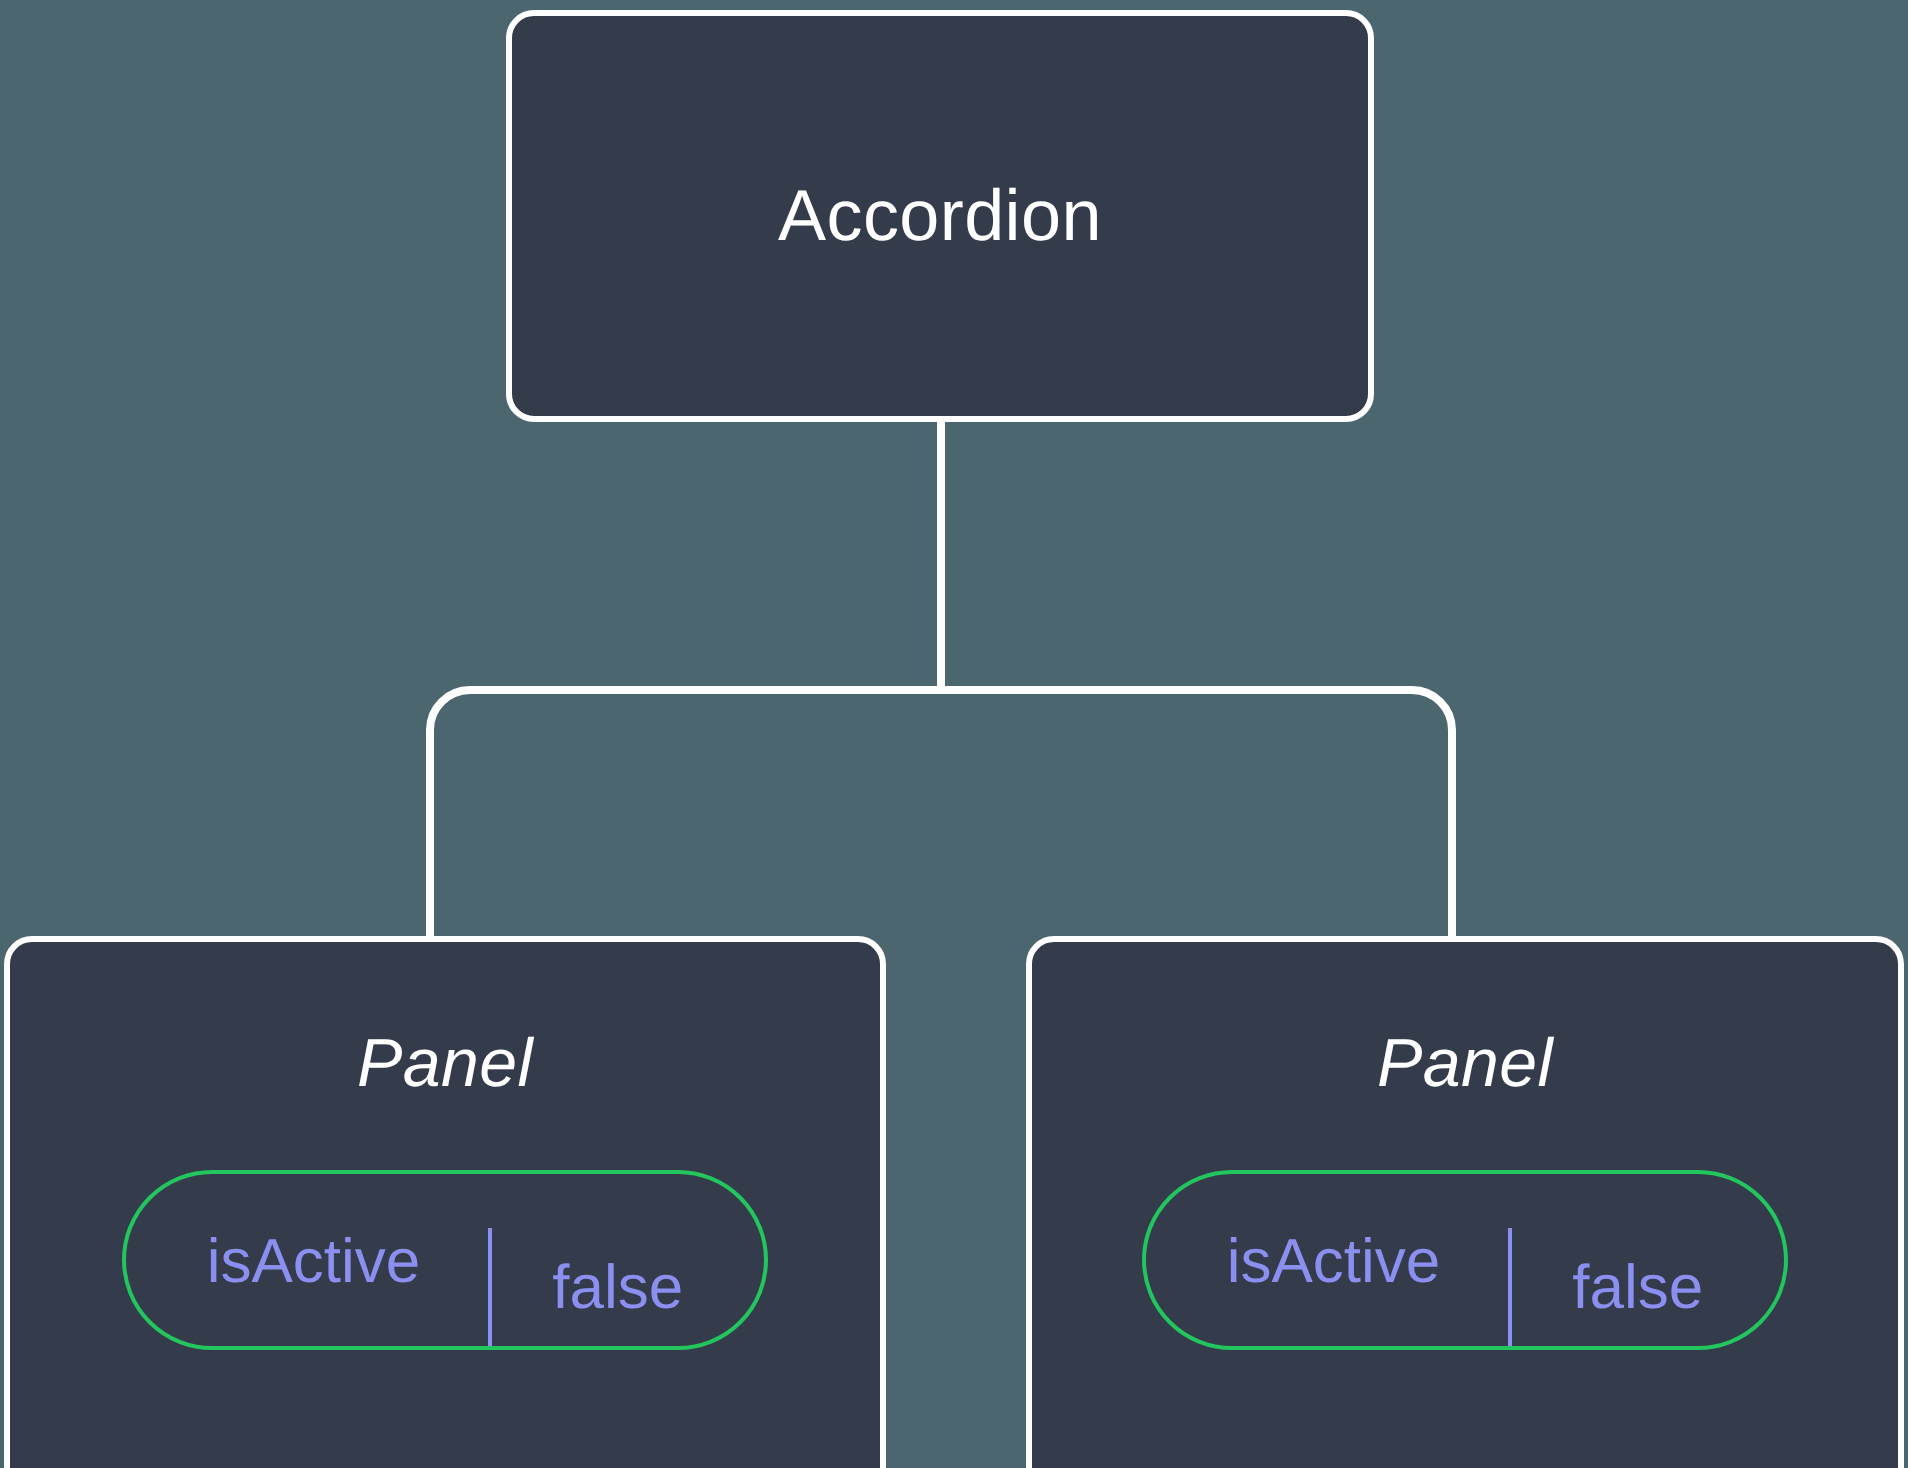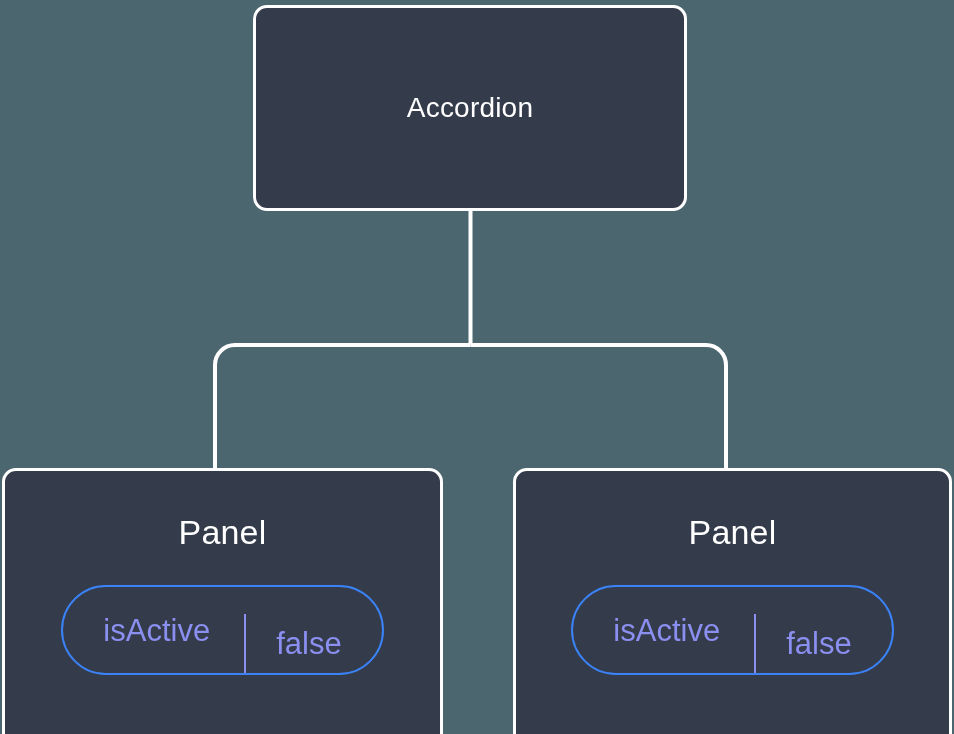--- a/index.html
+++ b/index.html
@@ -66,39 +66,40 @@
     width: 441px;
   }
 
   .node-child-right {
     left: 513px;
     width: 439px;
   }
 
   .node-title {
     color: #ffffff;
-    font-size: 28px;
+    font-size: 36px;
     font-weight: 400;
     letter-spacing: 0.2px;
     line-height: 1;
     white-space: nowrap;
   }
 
   .node-child .node-title {
     font-size: 34px;
+    font-style: italic;
   }
 
   
   .state-pill {
     margin-top: 36px;
     display: flex;
     align-items: stretch;
     box-sizing: border-box;
     height: 90px;
-    border: 2px solid #3b82f6;
+    border: 2px solid #22c55e;
     border-radius: 45px;
     overflow: hidden;
   }
 
   .pill-key,
   .pill-value {
     display: flex;
     align-items: center;
     justify-content: center;
     color: #8b8ff0;

